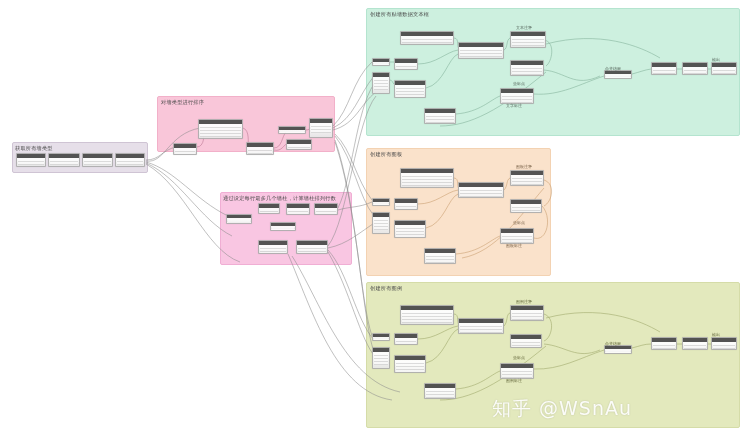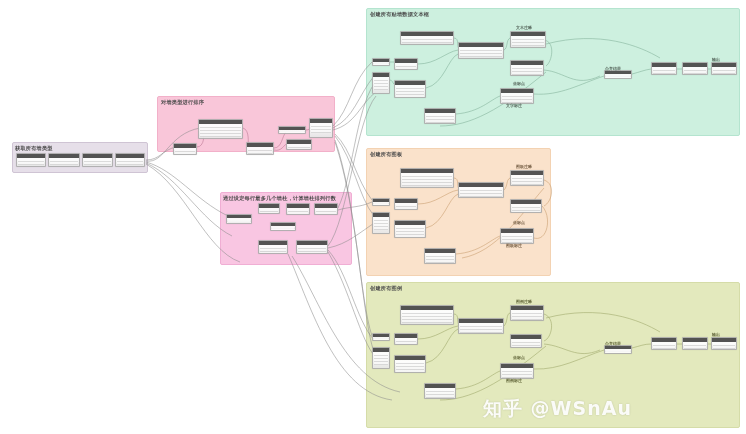--- a/index.html
+++ b/index.html
@@ -3,21 +3,20 @@
 <meta charset="utf-8">
 <style>
   html,body{margin:0;padding:0;background:#ffffff;}
   body{
     width:746px;height:434px;position:relative;overflow:hidden;
     font-family:"Liberation Sans","DejaVu Sans",sans-serif;
   }
   #canvas{
     position:absolute;inset:0;width:646px;height:434px;
     background:#ffffff;
-    font-weight:bold;
   }
   
   .group{
     position:absolute;box-sizing:border-box;
     border-radius:2px;
   }
   .group-title{
     position:absolute;
     font-size:5.2px;
     line-height:7px;

